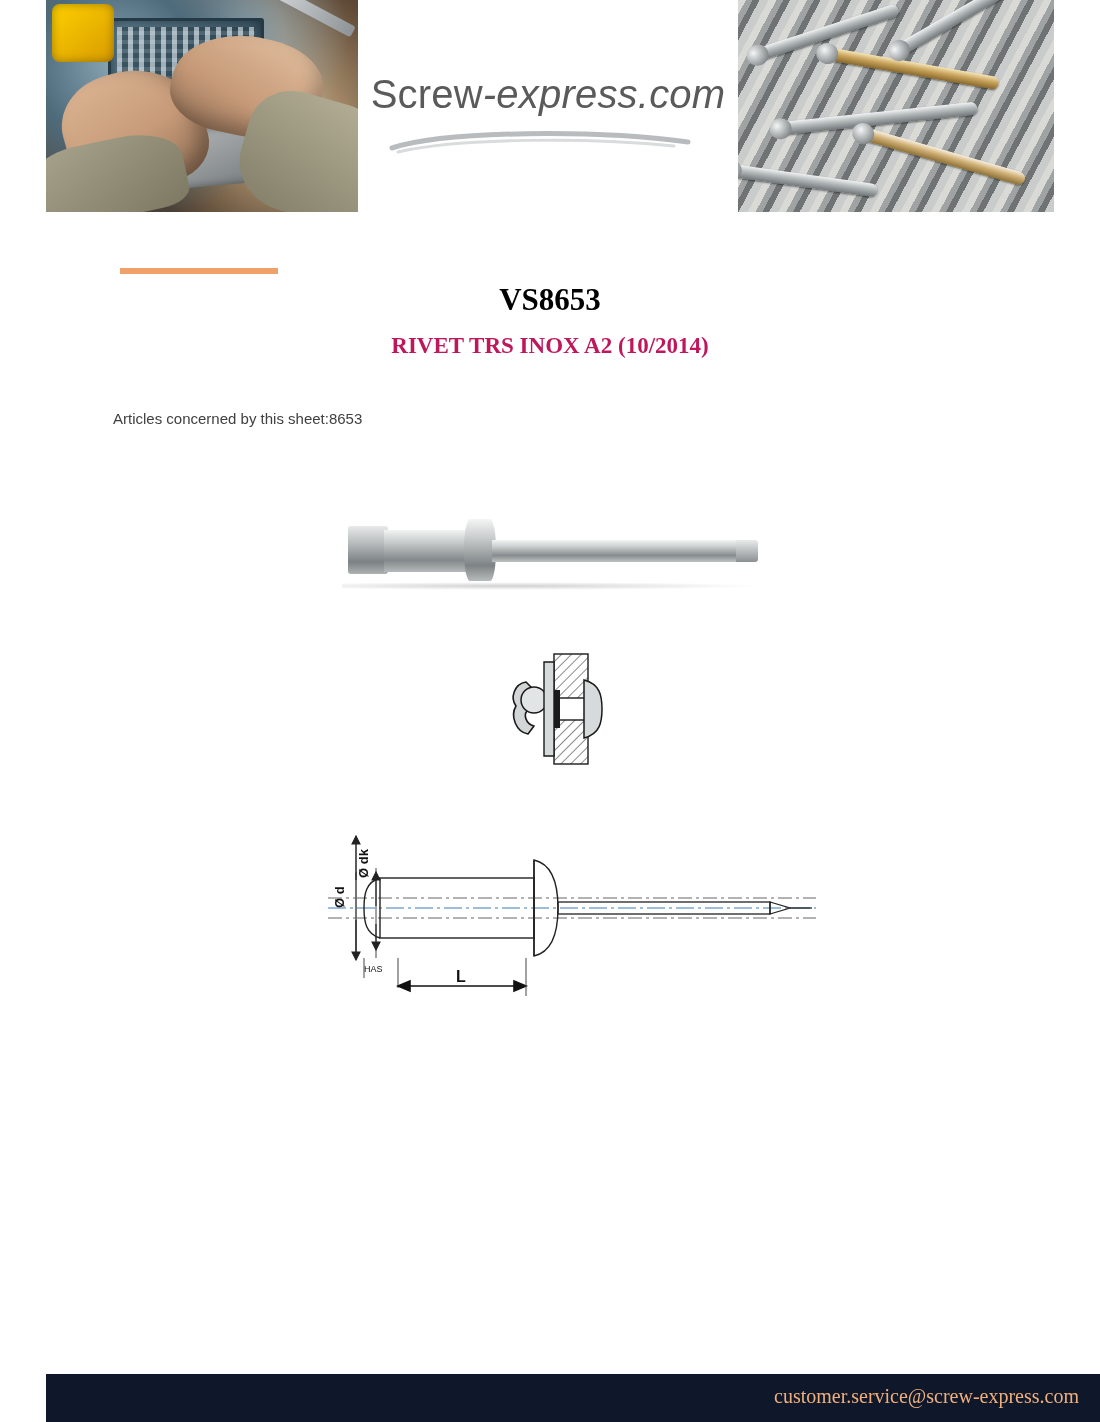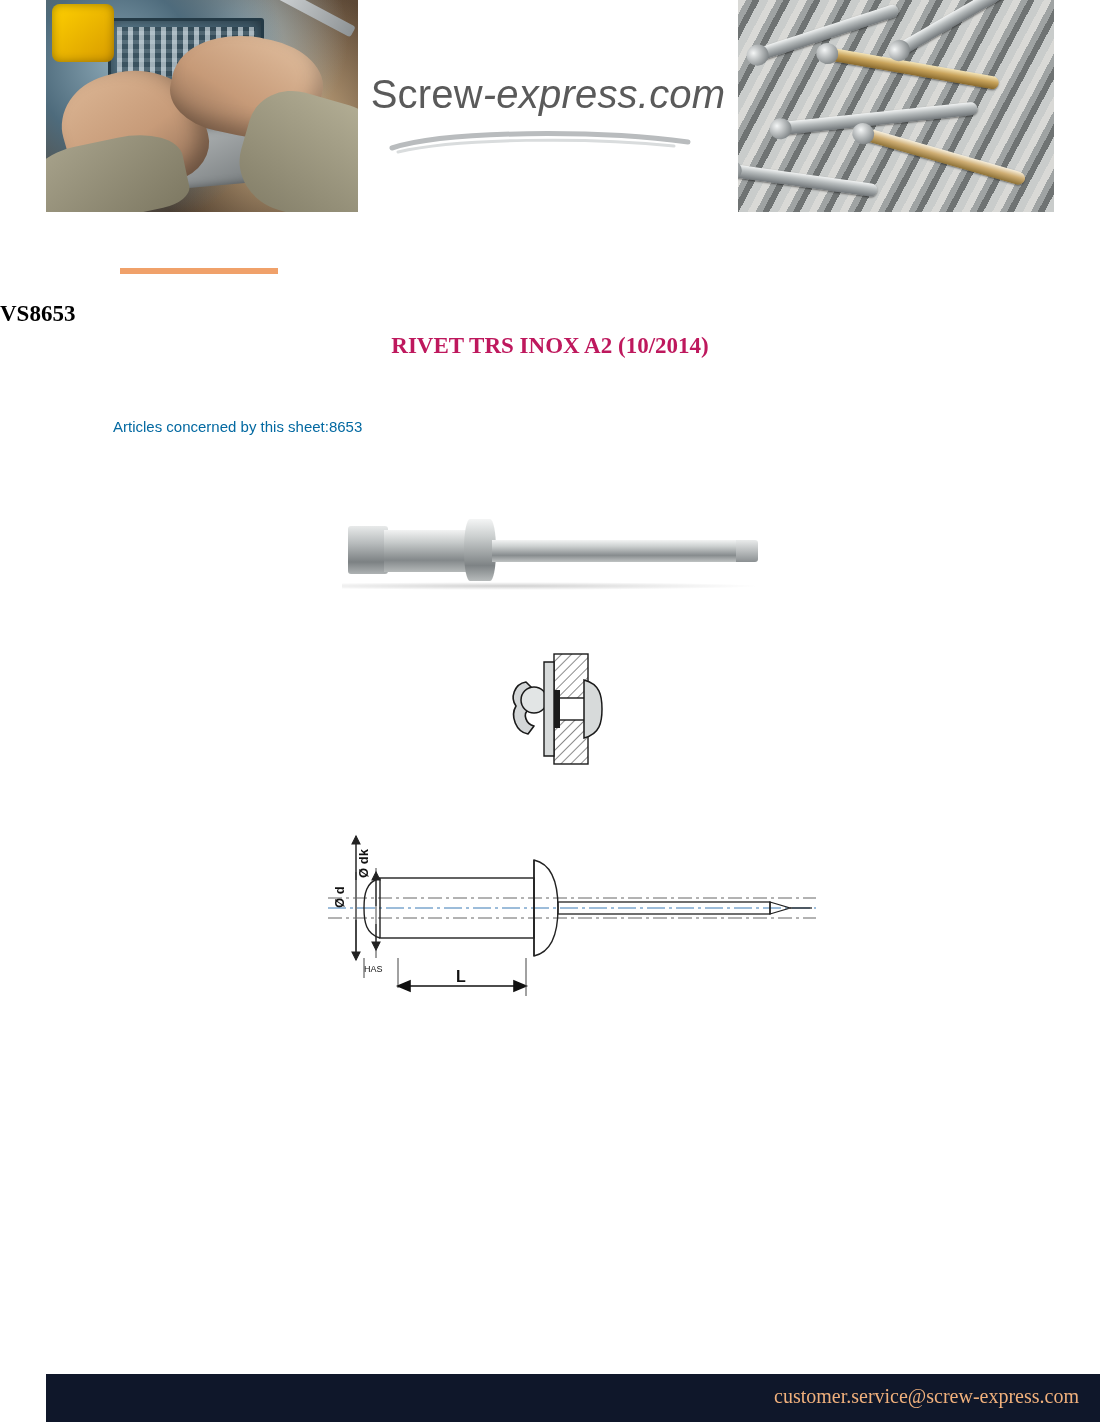--- a/index.html
+++ b/index.html
@@ -199,43 +199,42 @@
     top: 268px;
     width: 158px;
     height: 6px;
     background: #f0a16a;
   }
   
   .doc-code {
     position: absolute;
     left: 0; right: 0;
     top: 282px;
+    text-align: center;
     font-family: "Liberation Serif", serif;
     font-weight: bold;
-    font-size: 23px;
+    font-size: 31px;
     color: #000000;
-    margin-top: 19px;
   }
   .doc-title {
     position: absolute;
     left: 0; right: 0;
     top: 333px;
     text-align: center;
     font-family: "Liberation Serif", serif;
     font-weight: bold;
     font-size: 23px;
     color: #be185d;
   }
   .articles-line {
     position: absolute;
     left: 113px;
     top: 410px;
     font-size: 15px;
-    color: #0369a1;
-    margin-top: 8px;
+    color: #404040;
   }
   
   .fig-rivet-photo {
     position: absolute;
     left: 340px;
     top: 500px;
     width: 430px;
     height: 100px;
   }
   .rivet-head {

